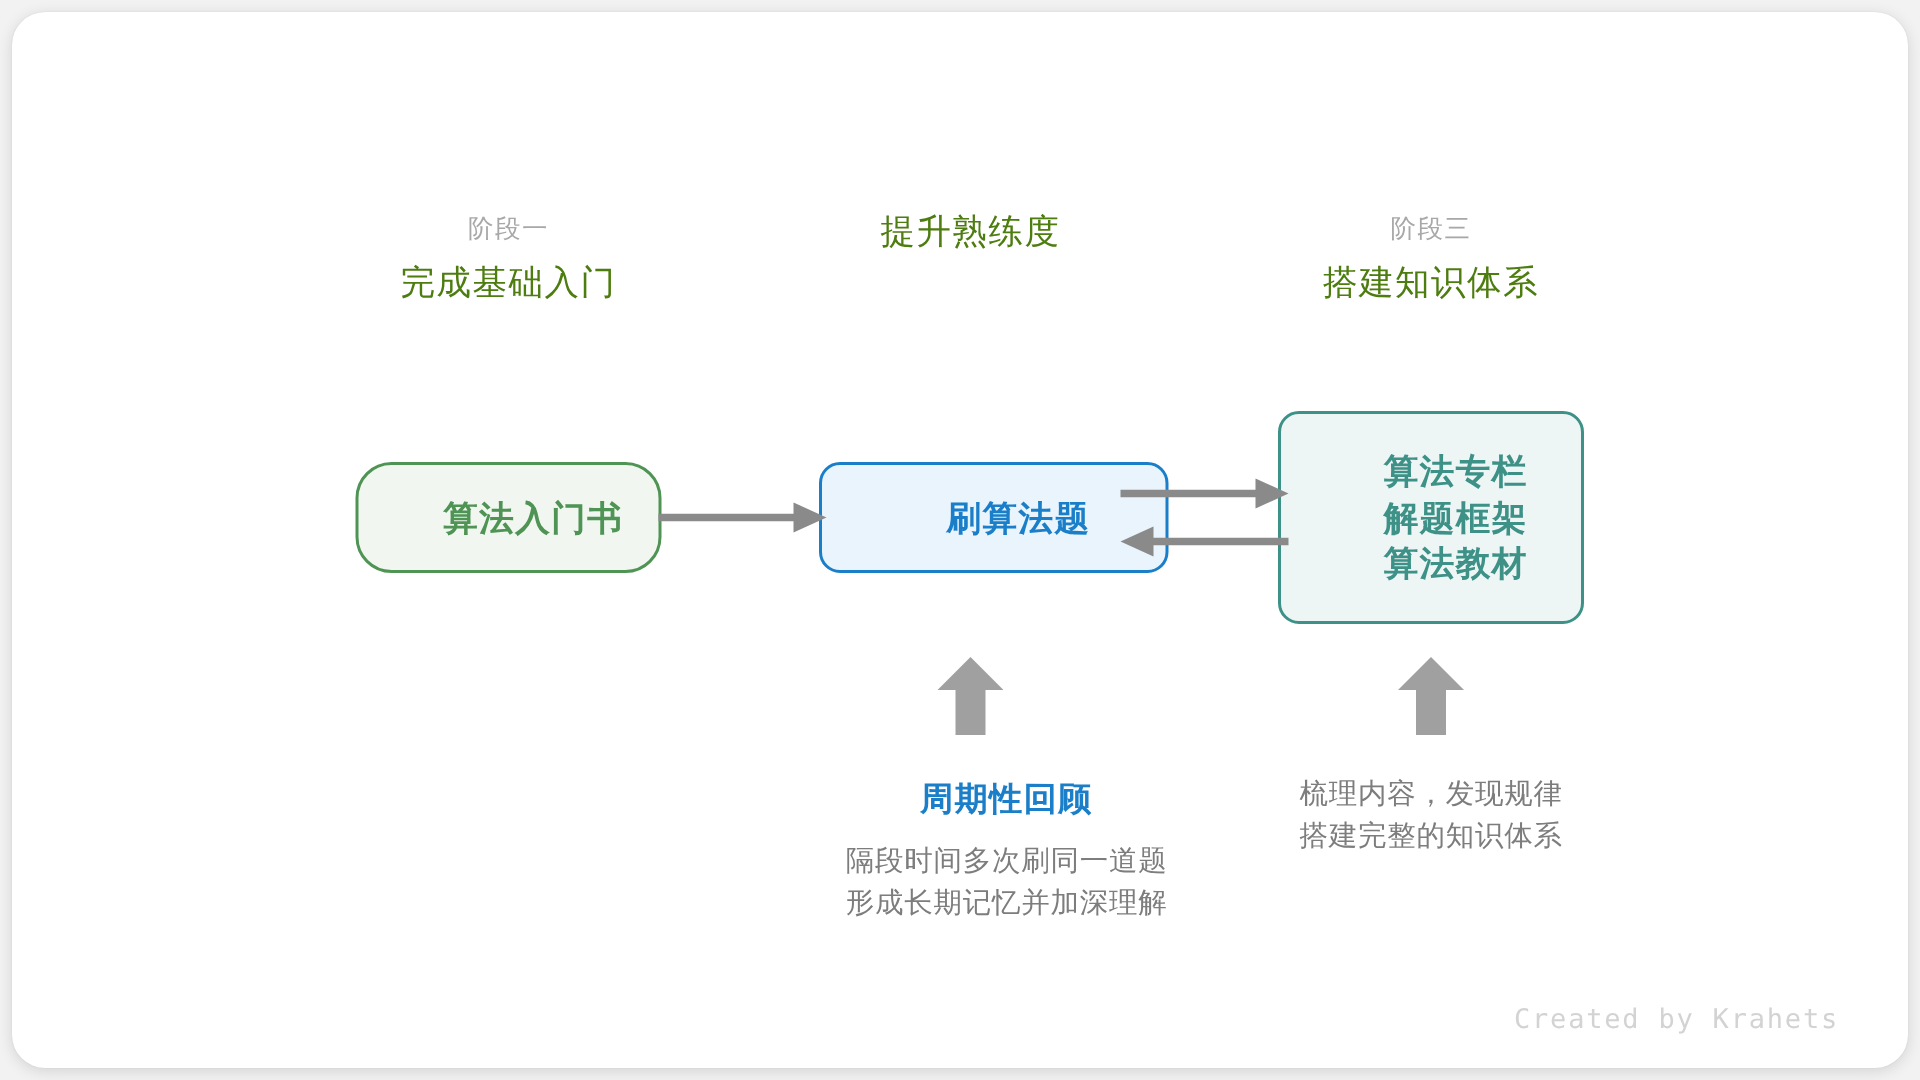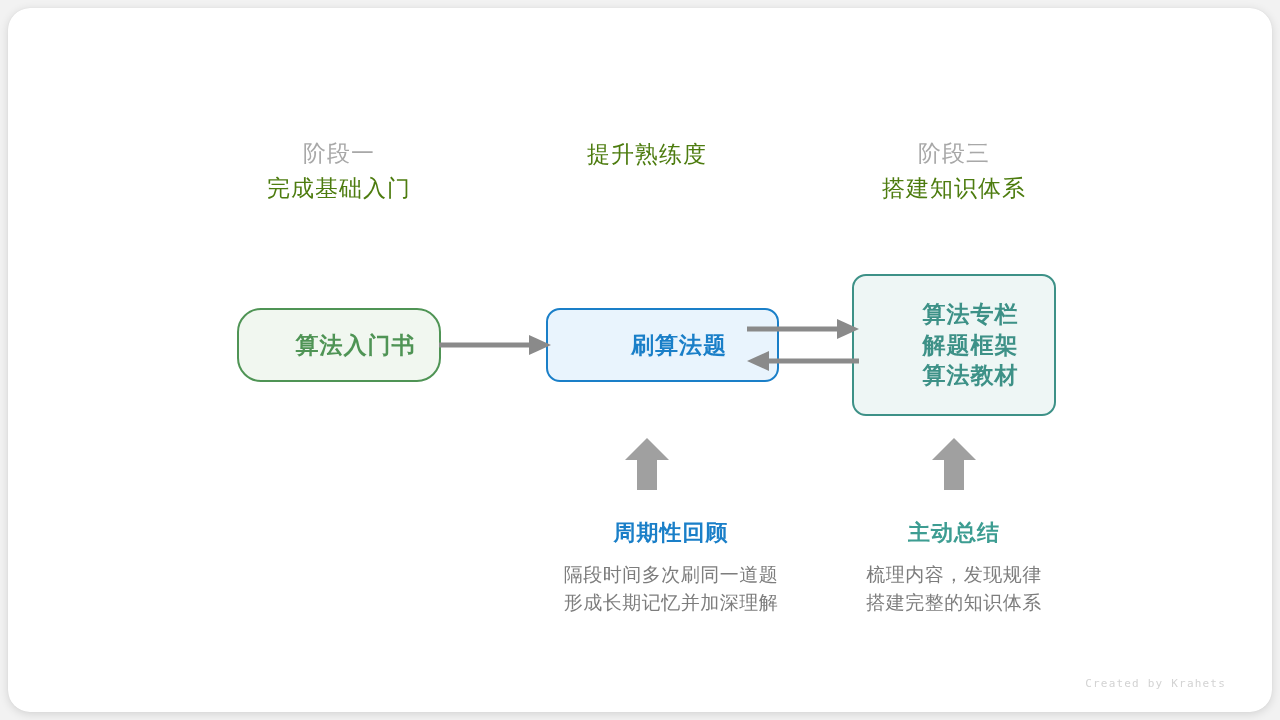--- a/index.html
+++ b/index.html
@@ -23,21 +23,21 @@
     overflow: hidden;
   }
 
   
   .stage-head {
     position: absolute;
     text-align: center;
     width: 260px;
   }
   .stage-index {
-    font-size: 23px;
+    font-size: 17px;
     color: #a8a8a8;
     font-weight: 400;
     line-height: 34px;
     letter-spacing: 1px;
   }
   .stage-title {
     font-size: 23px;
     color: #4d7c0f;
     font-weight: 400;
     line-height: 36px;
@@ -115,21 +115,21 @@
     font-weight: 400;
     letter-spacing: 0.5px;
   }
 
   
   #credit {
     position: absolute;
     right: 46px;
     bottom: 22px;
     font-family: "DejaVu Sans Mono", "Liberation Mono", monospace;
-    font-size: 11px;
+    font-size: 18px;
     color: #d3d3d3;
     letter-spacing: 1.2px;
   }
 </style>
 </head>
 <body>
 
 <div id="card">
 
   <div class="stage-head" style="left:201px; top:128px;">
@@ -183,20 +183,19 @@
     <polygon points="22,0 44,22 32,22 32,52 12,52 12,22 0,22" fill="#a0a0a0"></polygon>
   </svg>
 
   <div class="note" style="left:513px; top:508px;">
     <div class="note-title blue">周期性回顾</div>
     <div class="note-body">隔段时间多次刷同一道题</div>
     <div class="note-body">形成长期记忆并加深理解</div>
   </div>
 
   <div class="note" style="left:796px; top:508px;">
-    <div class="note-title teal">主动总结</div>
     <div class="note-body">梳理内容，发现规律</div>
     <div class="note-body">搭建完整的知识体系</div>
   </div>
 
   <div id="credit">Created by Krahets</div>
 
 </div>
 
 </body></html>

